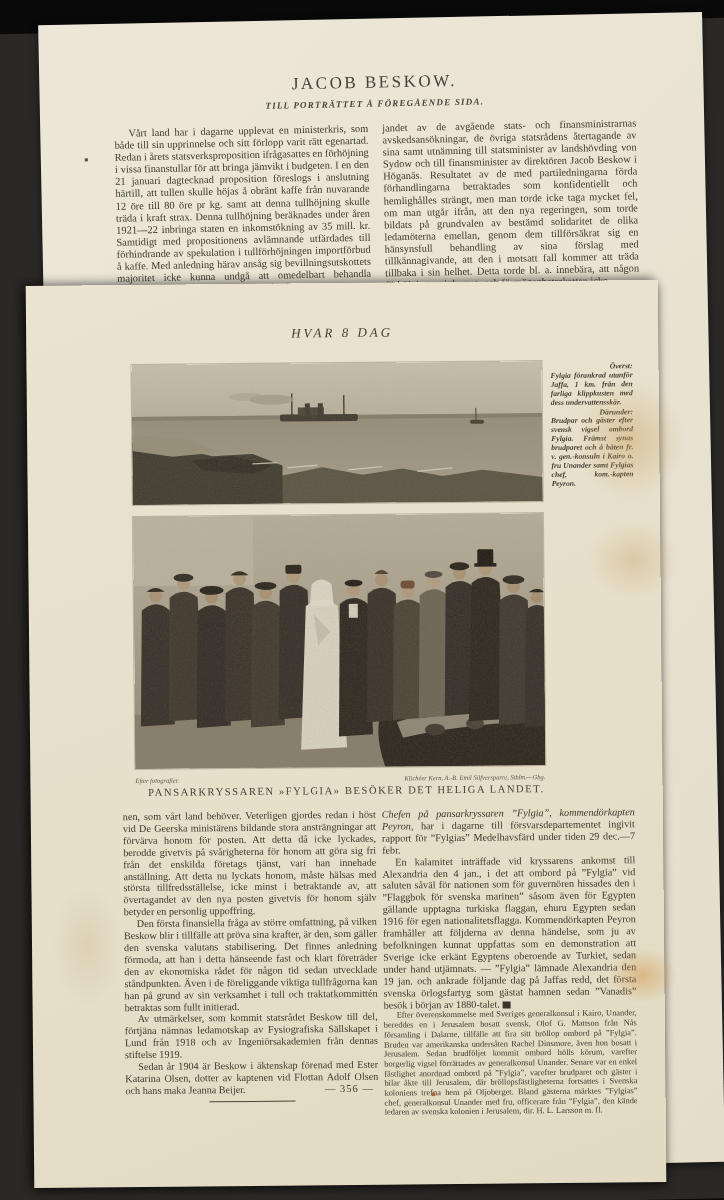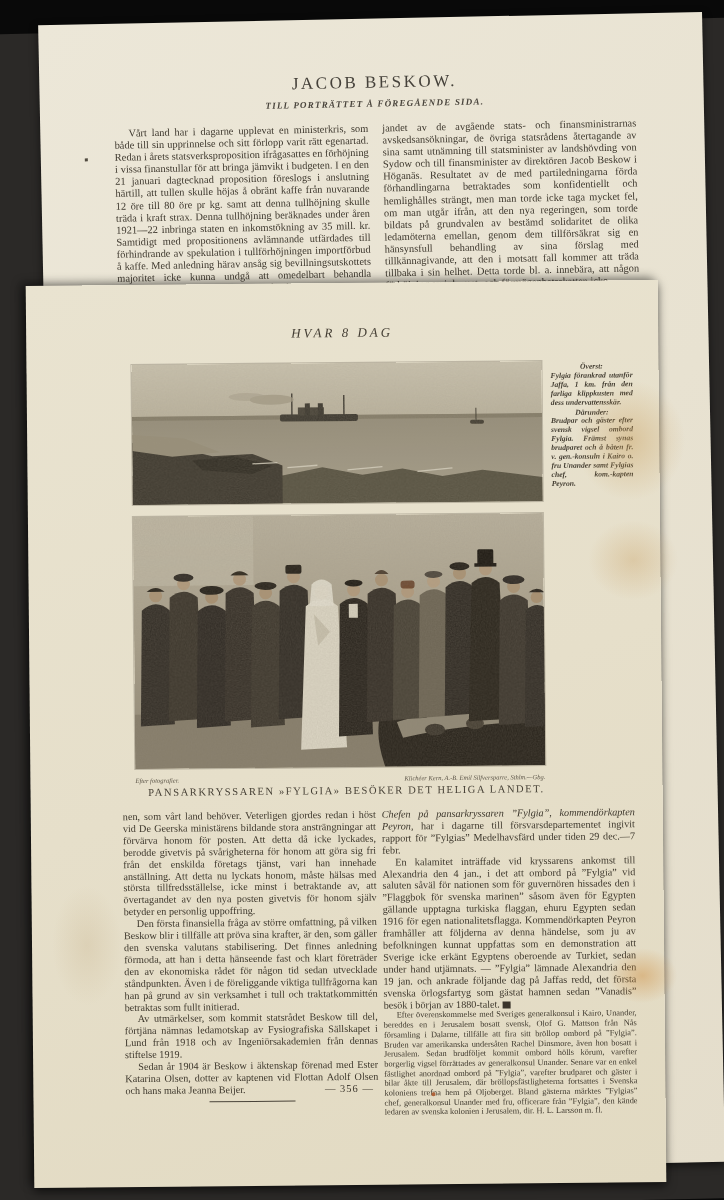--- a/index.html
+++ b/index.html
@@ -48,21 +48,21 @@
   .photo{position:absolute;left:105px;width:410px;box-shadow:0 0 0 1px rgba(60,52,40,.25);}
   .photo-top{top:80px;height:140px;}
   .photo-group{top:232px;height:252px;}
   .photo svg{display:block;width:100%;height:100%;}
   .side-caption{
     position:absolute;left:524px;top:82px;width:82px;
     font-size:7.6px;line-height:8.9px;font-style:italic;font-weight:bold;
     color:#443e33;text-align:justify;
   }
   .side-caption p{margin:0 0 1px 0;}
-  .side-caption .cl{display:block;text-align:center;}
+  .side-caption .cl{display:block;text-align:right;}
   .credit-row{
     position:absolute;left:105px;top:492px;width:410px;font-size:6.5px;
     font-style:italic;color:#5a5346;display:flex;justify-content:space-between;
   }
   .s2-caption{
     position:absolute;left:60px;top:502px;width:512px;text-align:center;
     font-size:10.5px;letter-spacing:1.6px;color:#453f34;
   }
   .s2-cols{position:absolute;left:92px;top:526px;width:512px;display:flex;gap:6px;}
   .s2col{width:253px;font-size:10.2px;line-height:11.9px;text-align:justify;color:#3d372c;}

